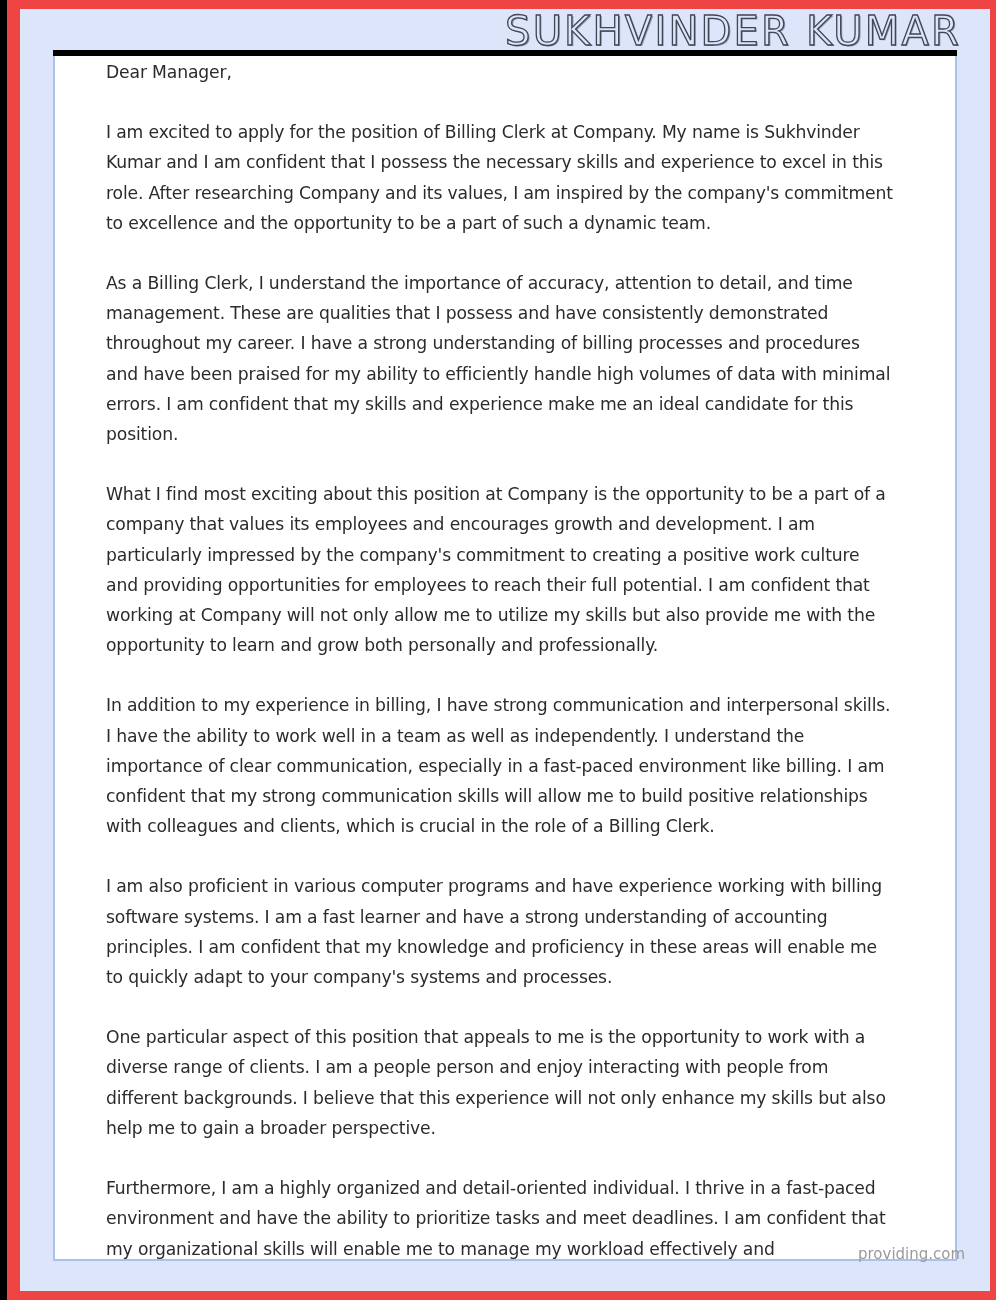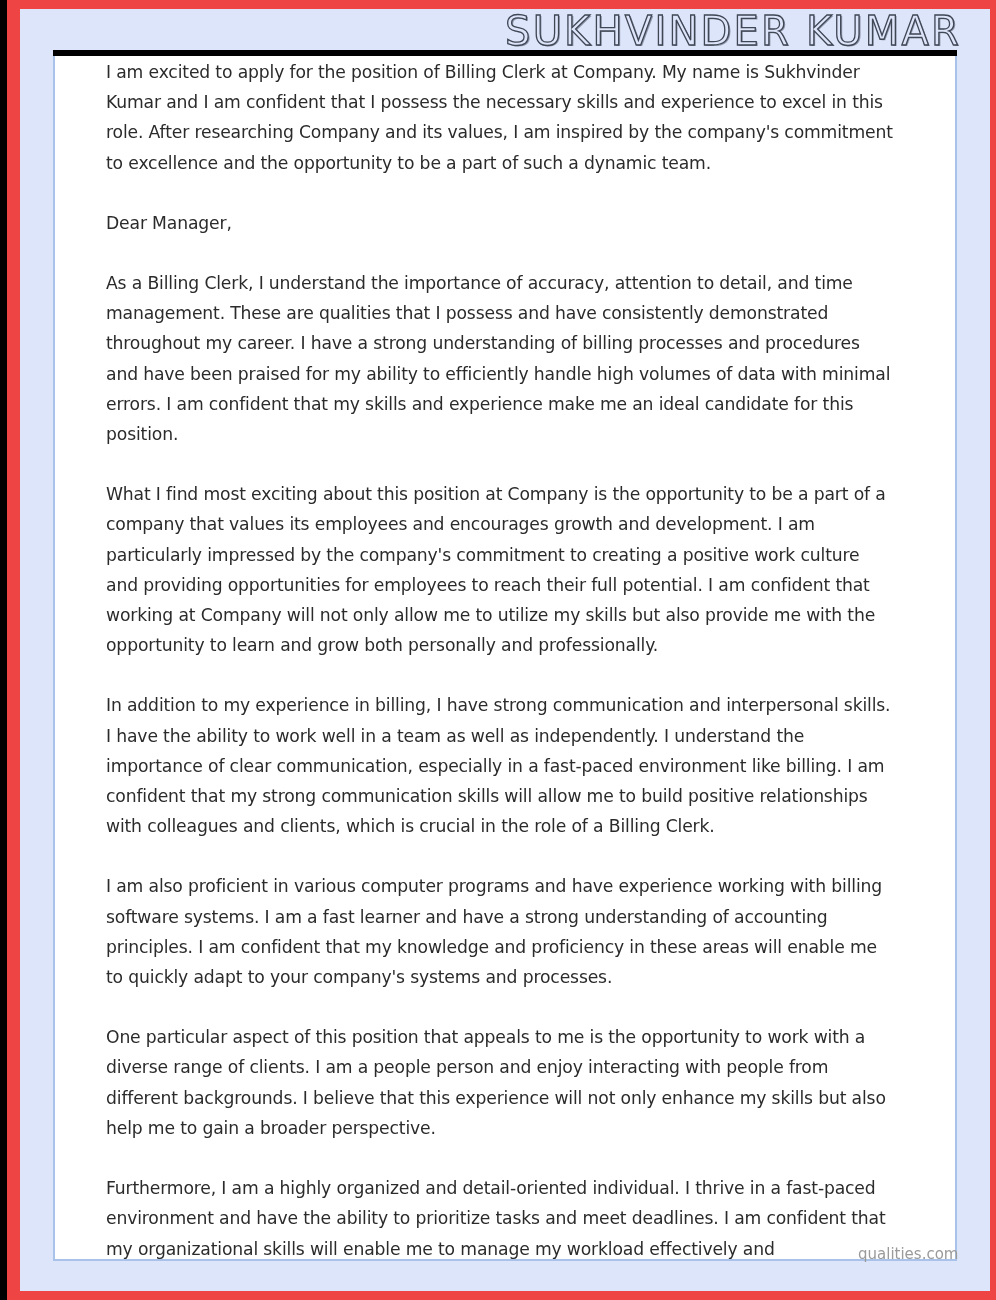--- a/index.html
+++ b/index.html
@@ -130,26 +130,26 @@
 
     <div class="header">
       <div class="header-name">SUKHVINDER KUMAR</div>
     </div>
 
     <div class="black-rule"></div>
 
     <div class="sheet"></div>
 
     <div class="letter">
+      <p>Dear Manager,</p>
       <p>I am excited to apply for the position of Billing Clerk at Company. My name is Sukhvinder Kumar and I am confident that I possess the necessary skills and experience to excel in this role. After researching Company and its values, I am inspired by the company's commitment to excellence and the opportunity to be a part of such a dynamic team.</p>
-      <p>Dear Manager,</p>
       <p>As a Billing Clerk, I understand the importance of accuracy, attention to detail, and time management. These are qualities that I possess and have consistently demonstrated throughout my career. I have a strong understanding of billing processes and procedures and have been praised for my ability to efficiently handle high volumes of data with minimal errors. I am confident that my skills and experience make me an ideal candidate for this position.</p>
       <p>What I find most exciting about this position at Company is the opportunity to be a part of a company that values its employees and encourages growth and development. I am particularly impressed by the company's commitment to creating a positive work culture and providing opportunities for employees to reach their full potential. I am confident that working at Company will not only allow me to utilize my skills but also provide me with the opportunity to learn and grow both personally and professionally.</p>
       <p>In addition to my experience in billing, I have strong communication and interpersonal skills. I have the ability to work well in a team as well as independently. I understand the importance of clear communication, especially in a fast-paced environment like billing. I am confident that my strong communication skills will allow me to build positive relationships with colleagues and clients, which is crucial in the role of a Billing Clerk.</p>
       <p>I am also proficient in various computer programs and have experience working with billing software systems. I am a fast learner and have a strong understanding of accounting principles. I am confident that my knowledge and proficiency in these areas will enable me to quickly adapt to your company's systems and processes.</p>
       <p>One particular aspect of this position that appeals to me is the opportunity to work with a diverse range of clients. I am a people person and enjoy interacting with people from different backgrounds. I believe that this experience will not only enhance my skills but also help me to gain a broader perspective.</p>
       <p>Furthermore, I am a highly organized and detail-oriented individual. I thrive in a fast-paced environment and have the ability to prioritize tasks and meet deadlines. I am confident that my organizational skills will enable me to manage my workload effectively and</p>
     </div>
 
-    <div class="watermark">qualities.com</div>
+    <div class="watermark">providing.com</div>
 
   </div>
 </div>
 
 </body></html>

